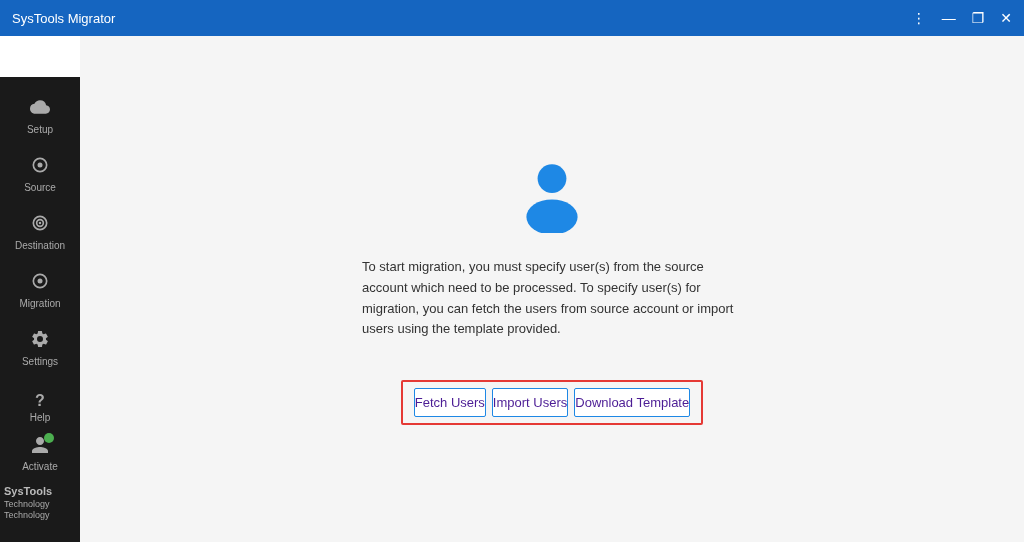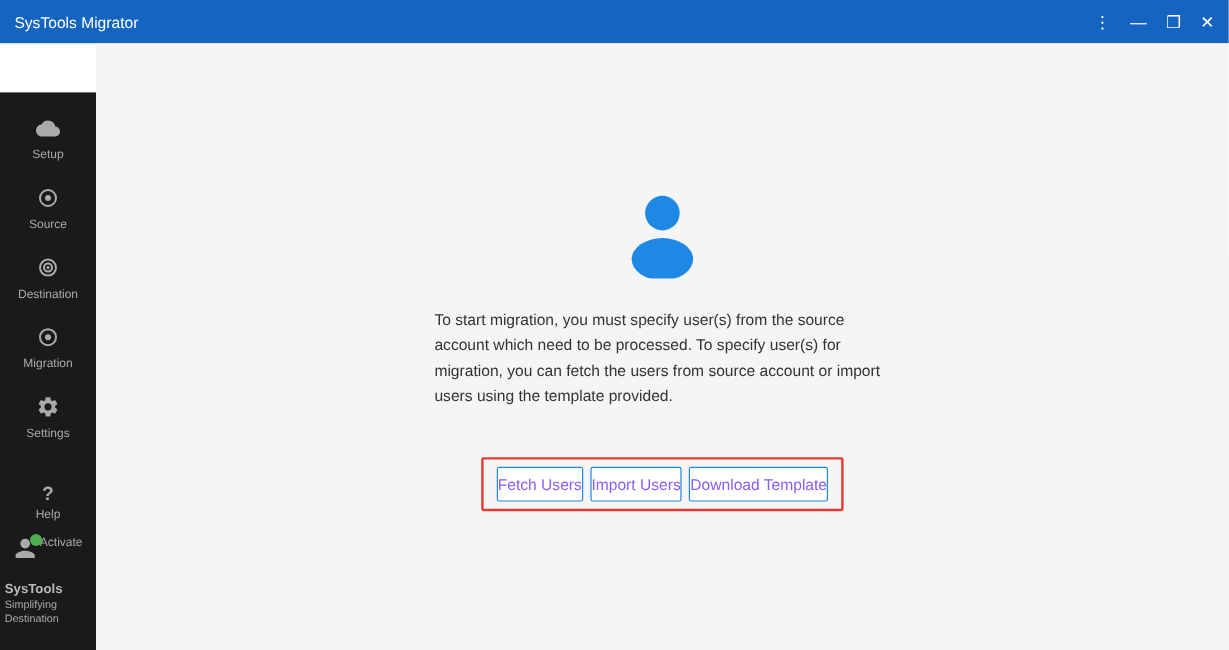--- a/index.html
+++ b/index.html
@@ -100,21 +100,22 @@
       font-size: 10px;
       gap: 2px;
       padding: 6px 0;
       cursor: pointer;
     }
     .sidebar-help .icon {
       font-size: 16px;
     }
     .sidebar-activate {
       display: flex;
-      flex-direction: row;
+      flex-direction: column;
+      align-items: center;
       color: #aaa;
       font-size: 10px;
       gap: 2px;
       padding: 6px 0;
       cursor: pointer;
     }
     .sidebar-activate .icon {
       font-size: 16px;
       position: relative;
     }
@@ -173,21 +174,21 @@
       gap: 0;
       border: 2px solid #e53935;
       padding: 6px 8px;
       border-radius: 2px;
     }
 
     .action-btn {
       padding: 6px 0;
       background: white;
       border: 1px solid #1e88e5;
-      color: #8b5cf6;
+      color: #4c1d95;
       font-size: 13px;
       cursor: pointer;
       font-family: 'Segoe UI', Arial, sans-serif;
       border-radius: 2px;
       margin: 0 3px;
     }
   </style>
 </head>
 <body>
 
@@ -266,21 +267,21 @@
         <span class="icon" style="position:relative; display:inline-block;">
           <svg width="20" height="20" viewBox="0 0 24 24" fill="#aaa">
               <path d="M12 12c2.7 0 4.8-2.1 4.8-4.8S14.7 2.4 12 2.4 7.2 4.5 7.2 7.2 9.3 12 12 12zm0 2.4c-3.2 0-9.6 1.6-9.6 4.8v2.4h19.2v-2.4c0-3.2-6.4-4.8-9.6-4.8z"></path>
             </svg>
           <span class="green-dot"></span>
         </span>
         <span class="label">Activate</span>
       </div>
       <div class="systools-logo">
         <strong>SysTools</strong><br>
-        <span>Simplifying Destination</span>
+        <span>Technology Technology</span>
       </div>
     </div>
   </div>
 
   <div class="content">
 
     <div class="user-avatar">
       <svg width="80" height="80" viewBox="0 0 100 100" class="user-icon-svg">
         <circle cx="50" cy="32" r="18"></circle>
         <ellipse cx="50" cy="80" rx="32" ry="22"></ellipse>

